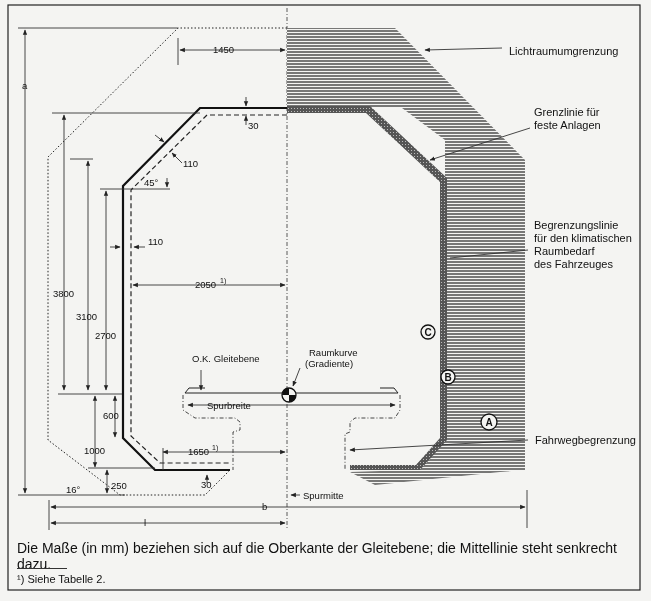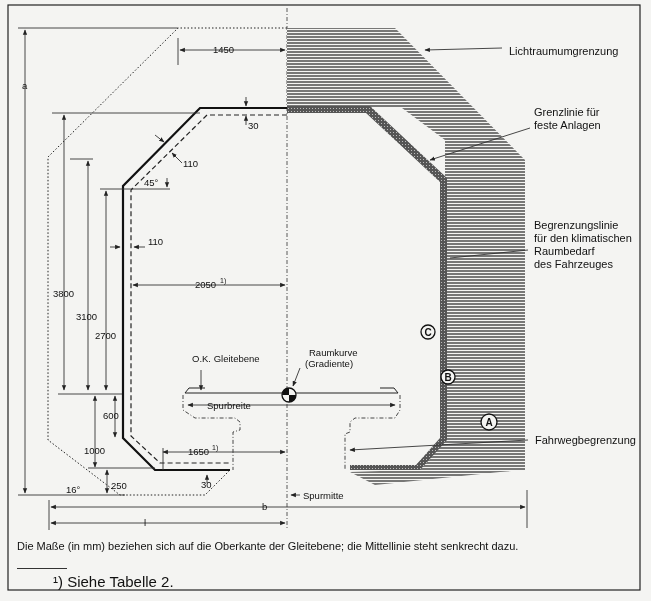--- a/index.html
+++ b/index.html
@@ -3,23 +3,23 @@
 <meta charset="utf-8">
 <style>
   html, body { margin: 0; padding: 0; background: #f4f4f2; }
   body { width: 651px; height: 601px; position: relative; overflow: hidden;
          font-family: "Liberation Sans", sans-serif; color: #111; }
   #diagram { position: absolute; left: 0; top: 0; }
   .lbl { font-family: "Liberation Sans", sans-serif; font-size: 11px; fill: #111; }
   .lbl-s { font-family: "Liberation Sans", sans-serif; font-size: 9.5px; fill: #111; }
   .lbl-b { font-family: "Liberation Sans", sans-serif; font-size: 10px; fill: #111; font-weight: bold; }
   .sup { font-size: 7px; }
-  .note { position: absolute; left: 17px; top: 540px; font-size: 11px; }
+  .note { position: absolute; left: 17px; top: 540px; font-size: 14px; }
   .foot-rule { position: absolute; left: 17px; top: 568px; width: 50px; border-top: 1px solid #333; }
-  .foot { position: absolute; left: 17px; top: 573px; font-size: 15px; margin-left: 36px; }
+  .foot { position: absolute; left: 17px; top: 573px; font-size: 11px; }
 </style>
 </head>
 <body>
 
 <svg id="diagram" width="651" height="601" viewBox="0 0 651 601" xmlns="http://www.w3.org/2000/svg">
   <defs>
     <pattern id="hatch" width="6" height="3" patternUnits="userSpaceOnUse">
       <rect width="6" height="3" fill="#f4f4f2"></rect>
       <line x1="0" y1="1" x2="6" y2="1" stroke="#333" stroke-width="1.3"></line>
     </pattern>

